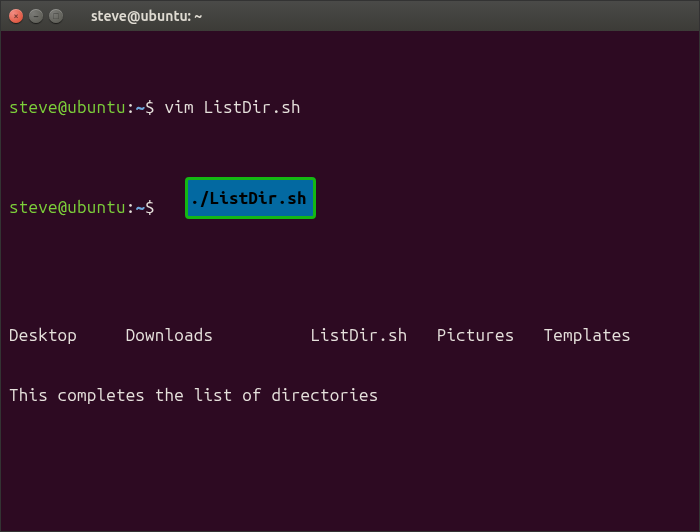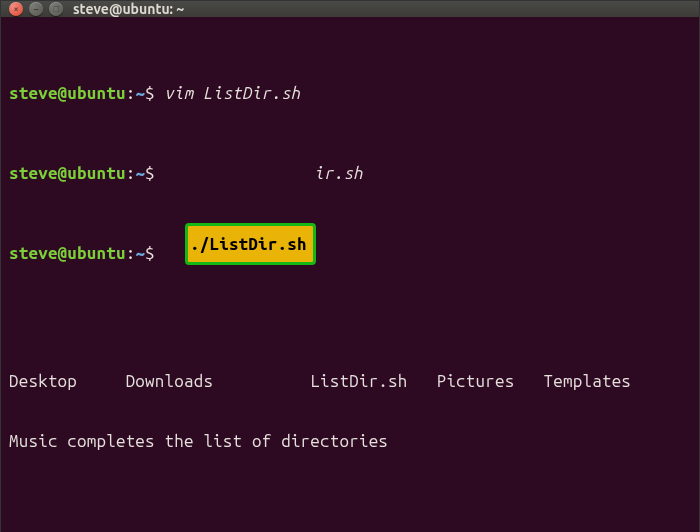--- a/index.html
+++ b/index.html
@@ -30,43 +30,43 @@
   }
   .win-buttons { display: flex; gap: 6px; align-items: center; }
   .win-btn {
     width: 14px; height: 14px; border-radius: 50%;
     display: flex; align-items: center; justify-content: center;
     font-size: 9px; color: rgba(0,0,0,.5);
     box-shadow: inset 0 1px 0 rgba(255,255,255,.25), 0 1px 1px rgba(0,0,0,.6);
   }
   .win-close { background: radial-gradient(circle at 30% 30%, #f28c82, #d9462b); }
   .win-min, .win-max { background: radial-gradient(circle at 30% 30%, #7a7a76, #57574f); }
-  .title-text { margin-left: 2px; }
+  .title-text { margin-left: 20px; }
 
   
   .term {
     flex: 1;
     background: #2d0a22;
     color: #e6e1dc;
     font-size: 17px;
     line-height: 20px;
     padding: 6px 8px 8px 8px;
     white-space: pre;
     letter-spacing: 0.2px;
   }
   .line { display: block; height: 20px; }
-  .user { color: #7ccf3a; font-weight: bold; }
+  .user { color: #7ccf3a; font-weight: normal; }
   .path { color: #6fa8dc; font-weight: bold; }
   .sep  { color: #e6e1dc; }
-  .cmd  { color: #e6e1dc; font-style: italic; }
+  .cmd  { color: #e6e1dc; }
 
   
   .hl {
     display: inline;
-    background: #eab308;
+    background: #0369a1;
     color: #000;
     font-weight: bold;
     border: 3px solid #14b714;
     border-radius: 4px;
     padding: 2px 6px 2px 2px;
   }
 
   
   .cols { white-space: pre; margin-top: 48px; }
 </style>
@@ -81,23 +81,22 @@
       <div class="win-btn win-min">–</div>
       <div class="win-btn win-max">□</div>
     </div>
     <span class="title-text">steve@ubuntu: ~</span>
   </div>
 
   <div class="term">
     
     <span class="line"><span class="user">steve@ubuntu</span><span class="sep">:</span><span class="path">~</span><span class="sep">$ </span><span class="cmd">vim ListDir.sh</span></span>
     
-    <span class="line"><span class="user">steve@ubuntu</span><span class="sep">:</span><span class="path">~</span><span class="sep">$ </span><span class="cmd"></span><span style="display:inline-block;width:150px;"></span><span class="cmd">ir.sh</span></span>
     
     <span class="line" style="position:relative;"><span class="user">steve@ubuntu</span><span class="sep">:</span><span class="path">~</span><span class="sep">$ </span><span class="hl" style="position:absolute; top:-20px; left:176px; line-height:36px; height:42px; display:inline-flex; align-items:center;">./ListDir.sh</span></span>
     
     <span class="line cols">Desktop     Downloads          ListDir.sh   Pictures   Templates</span>
-    <span class="line">Music completes the list of directories</span>
+    <span class="line">This completes the list of directories</span>
     
     
   </div>
 
 </div>
 
 </body></html>

